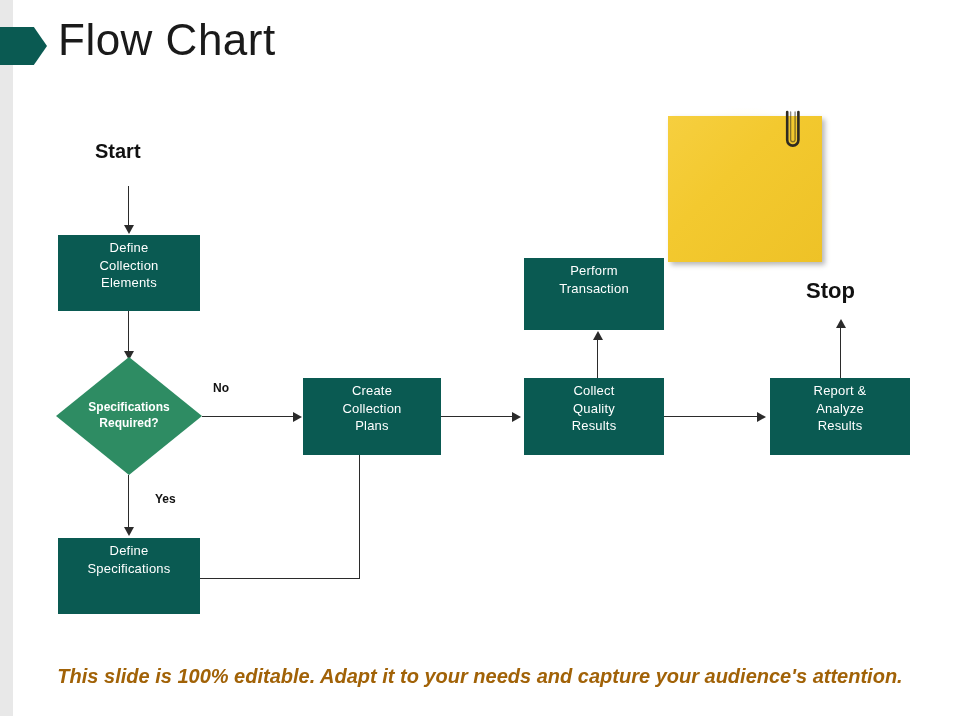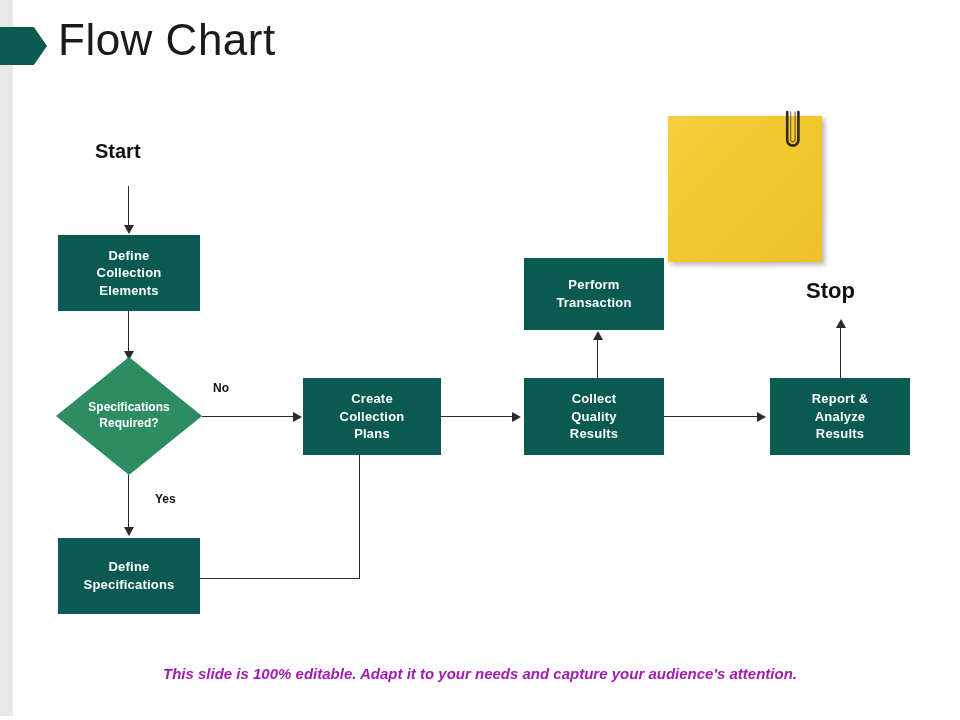--- a/index.html
+++ b/index.html
@@ -49,25 +49,24 @@
     letter-spacing: 0.5px;
     font-family: "Liberation Sans", sans-serif;
   }
 
   
   .node {
     position: absolute;
     background: #0a5a52;
     color: #ffffff;
     display: flex;
-    align-items: center;
     justify-content: center;
     text-align: center;
     font-size: 13px;
-    font-weight: bold;
+    font-weight: normal;
     line-height: 1.35;
     letter-spacing: 0.2px;
     box-sizing: border-box;
     padding: 4px;
   }
 
   
   .diamond-wrap {
     position: absolute;
   }
@@ -180,22 +179,22 @@
 
   
   .footer-note {
     position: absolute;
     left: 0;
     top: 665px;
     width: 960px;
     text-align: center;
     font-style: italic;
     font-weight: bold;
-    font-size: 15px;
-    color: #a21caf;
+    font-size: 20px;
+    color: #a16207;
   }
 </style>
 </head>
 <body>
 
 <div id="slide">
 
   <div class="left-band"></div>
 
   <div class="title-arrow"></div>

